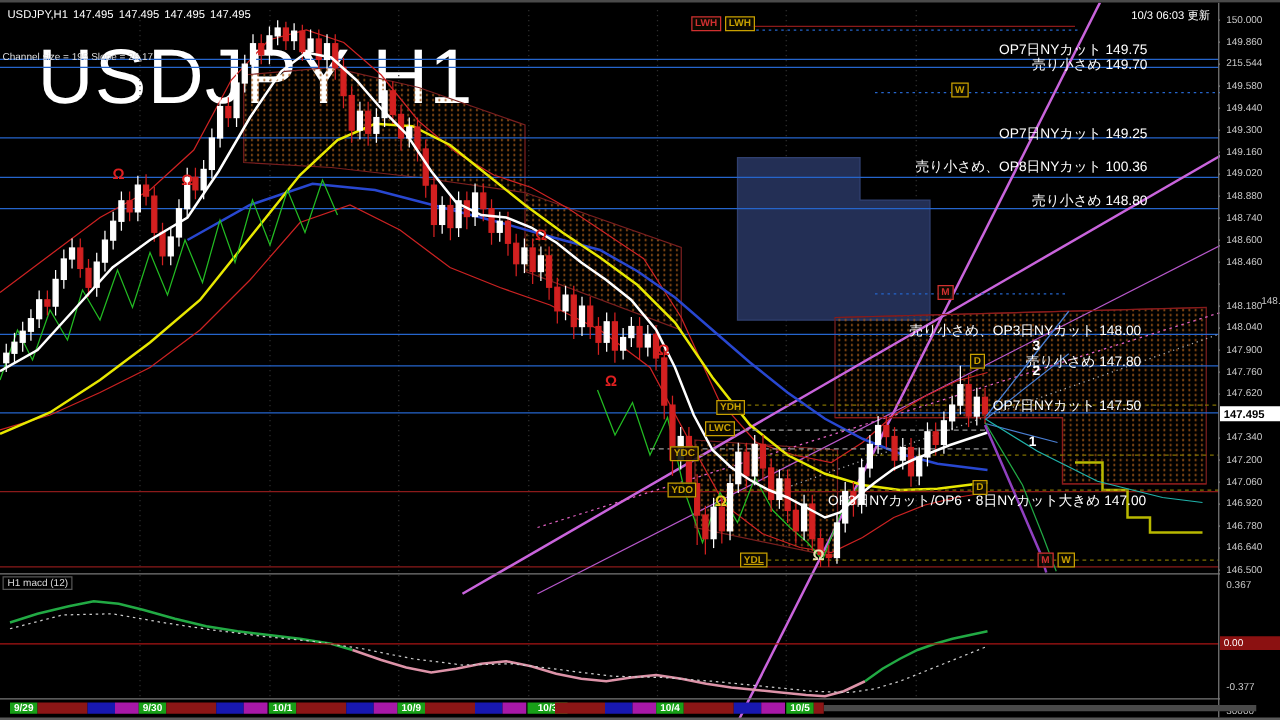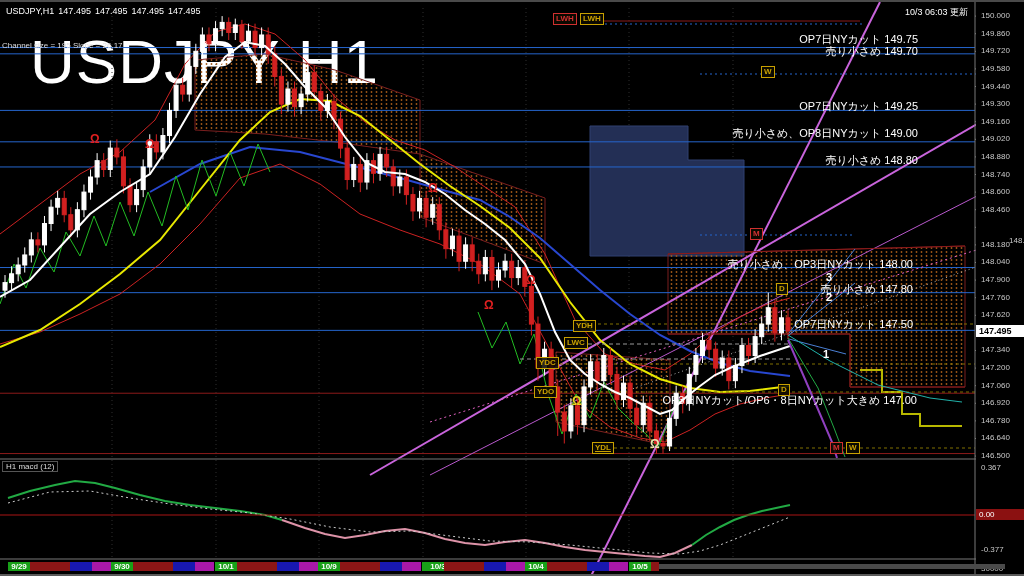--- a/index.html
+++ b/index.html
@@ -392,21 +392,21 @@
     <span>USDJPY,H1</span><span id="ohlc-values"><span>147.495</span><span>147.495</span><span>147.495</span><span>147.495</span></span>
   </div>
   <div class="channel-info">Channel size = 195  Slope = 26.17</div>
   <div class="update-time">10/3 06:03 更新</div>
   <div class="macd-label">H1  macd (12)</div>
 
   <div id="annotations-layer">
       <div class="anno" style="right: 106px; top: 30px;">OP7日NYカット 149.75</div>
       <div class="anno" style="right: 106px; top: 42px;">売り小さめ 149.70</div>
       <div class="anno" style="right: 106px; top: 97px;">OP7日NYカット 149.25</div>
-      <div class="anno" style="right: 106px; top: 124px;">売り小さめ、OP8日NYカット 149.00</div>
+      <div class="anno" style="right: 106px; top: 124px;">売り小さめ、OP8日NYカット 100.36</div>
       <div class="anno" style="right: 106px; top: 151px;">売り小さめ 148.80</div>
       <div class="anno" style="right: 111px; top: 255px;">売り小さめ、OP3日NYカット 148.00</div>
       <div class="anno" style="right: 111px; top: 280px;">売り小さめ 147.80</div>
       <div class="anno" style="right: 111px; top: 315px;">OP7日NYカット 147.50</div>
       <div class="anno" style="right: 107px; top: 391px;">OP3日NYカット/OP6・8日NYカット大きめ 147.00</div>
     </div>
   <div id="pivot-layer">
       <div class="pbox" style="left: 553px; top: 11px; color: rgb(208, 48, 48); border-color: rgb(208, 48, 48);">LWH</div>
       <div class="pbox" style="left: 580px; top: 11px; color: rgb(200, 160, 0); border-color: rgb(200, 160, 0);">LWH</div>
       <div class="pbox" style="left: 761px; top: 64px; color: rgb(200, 160, 0); border-color: rgb(200, 160, 0);">W</div>
@@ -433,21 +433,21 @@
   <div id="digits-layer">
       <div class="digit" style="left: 826px; top: 269px;">3</div>
       <div class="digit" style="left: 826px; top: 289px;">2</div>
       <div class="digit" style="left: 823px; top: 346px;">1</div>
     </div>
 
   <div class="price-axis">
     <div id="price-ticks">
         <div class="ptick" style="top: 10.1215px;">150.000</div>
         <div class="ptick" style="top: 27.7195px;">149.860</div>
-        <div class="ptick" style="top: 45.3175px;">149.720</div>
+        <div class="ptick" style="top: 45.3175px;">215.544</div>
         <div class="ptick" style="top: 62.9155px;">149.580</div>
         <div class="ptick" style="top: 80.5135px;">149.440</div>
         <div class="ptick" style="top: 98.1115px;">149.300</div>
         <div class="ptick" style="top: 115.71px;">149.160</div>
         <div class="ptick" style="top: 133.307px;">149.020</div>
         <div class="ptick" style="top: 150.905px;">148.880</div>
         <div class="ptick" style="top: 168.503px;">148.740</div>
         <div class="ptick" style="top: 186.101px;">148.600</div>
         <div class="ptick" style="top: 203.699px;">148.460</div>
         <div class="ptick" style="top: 235px; margin-left: 28px;">148.320</div>

